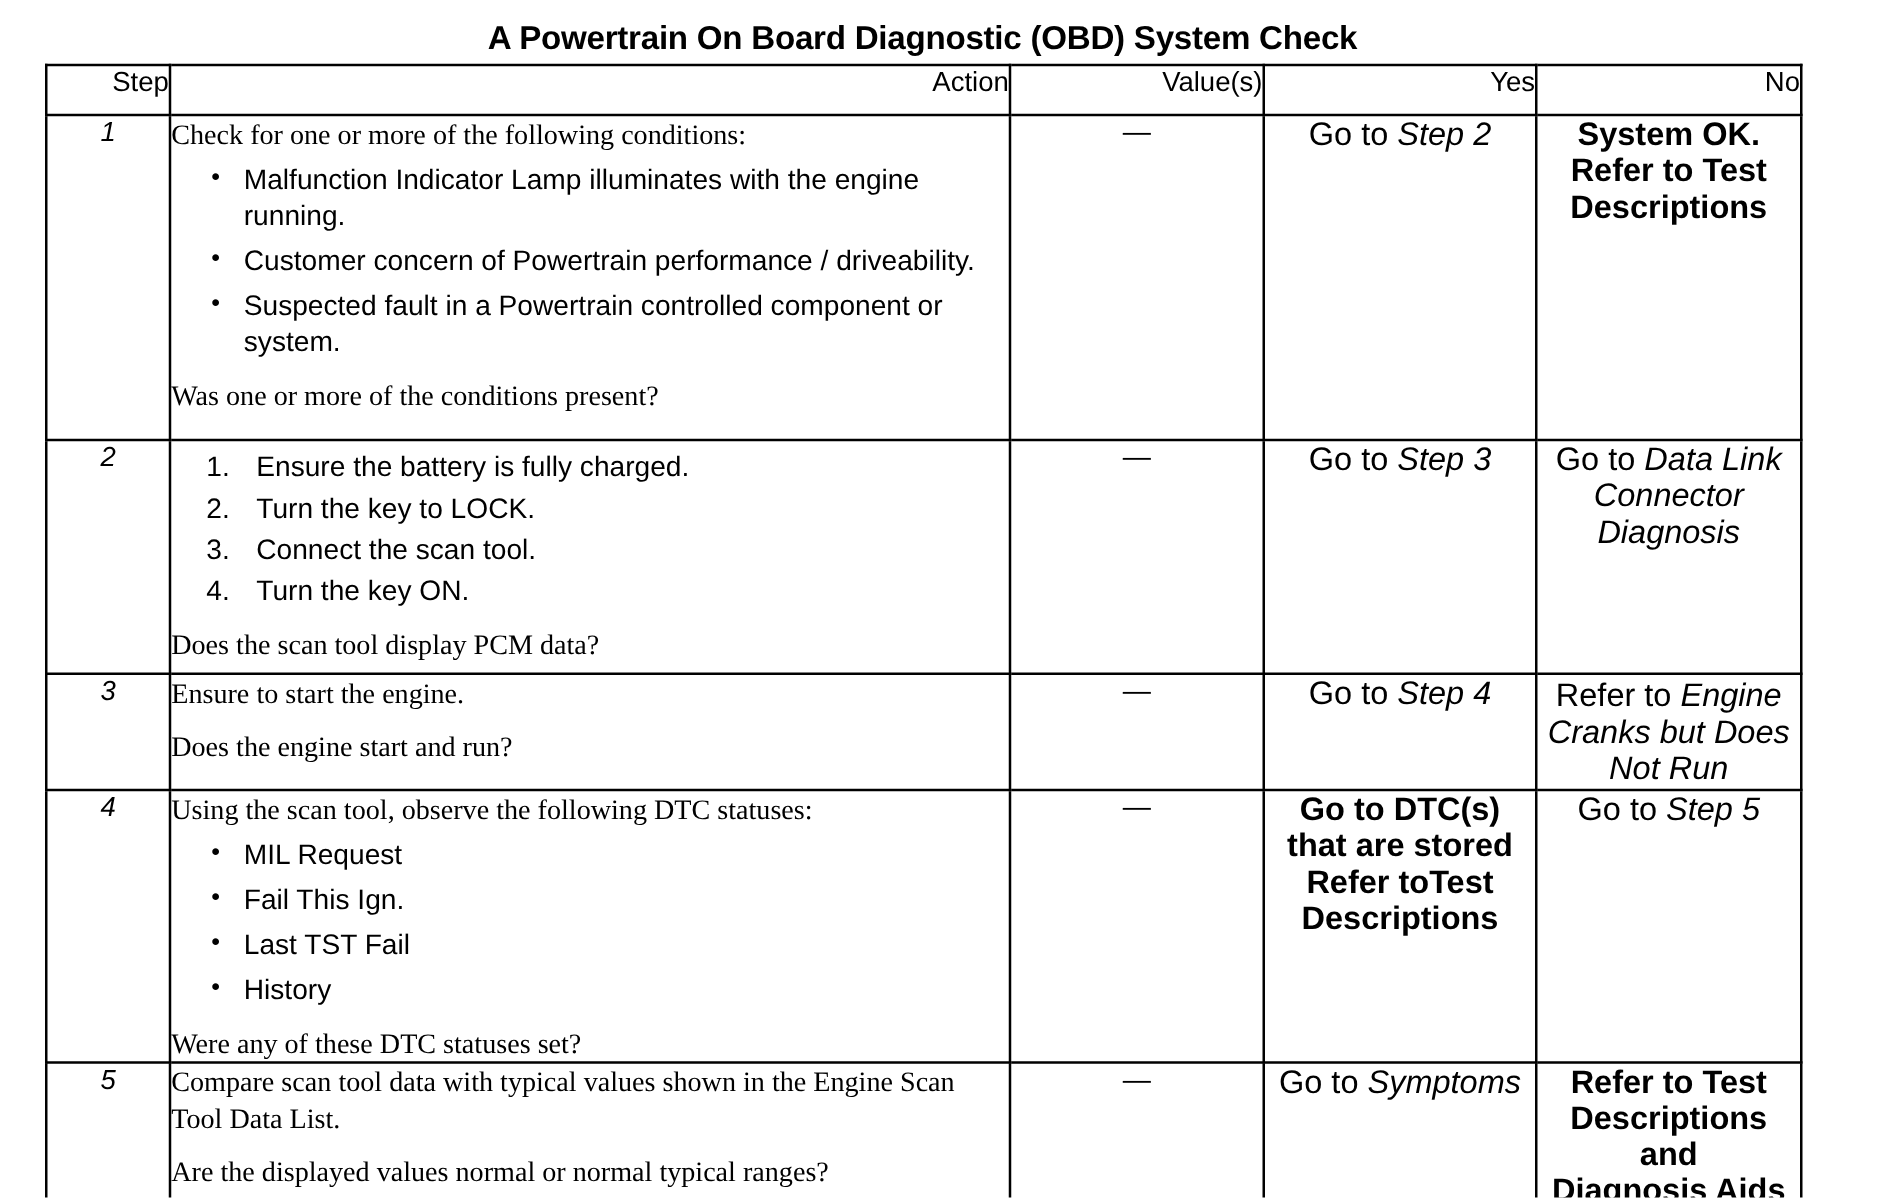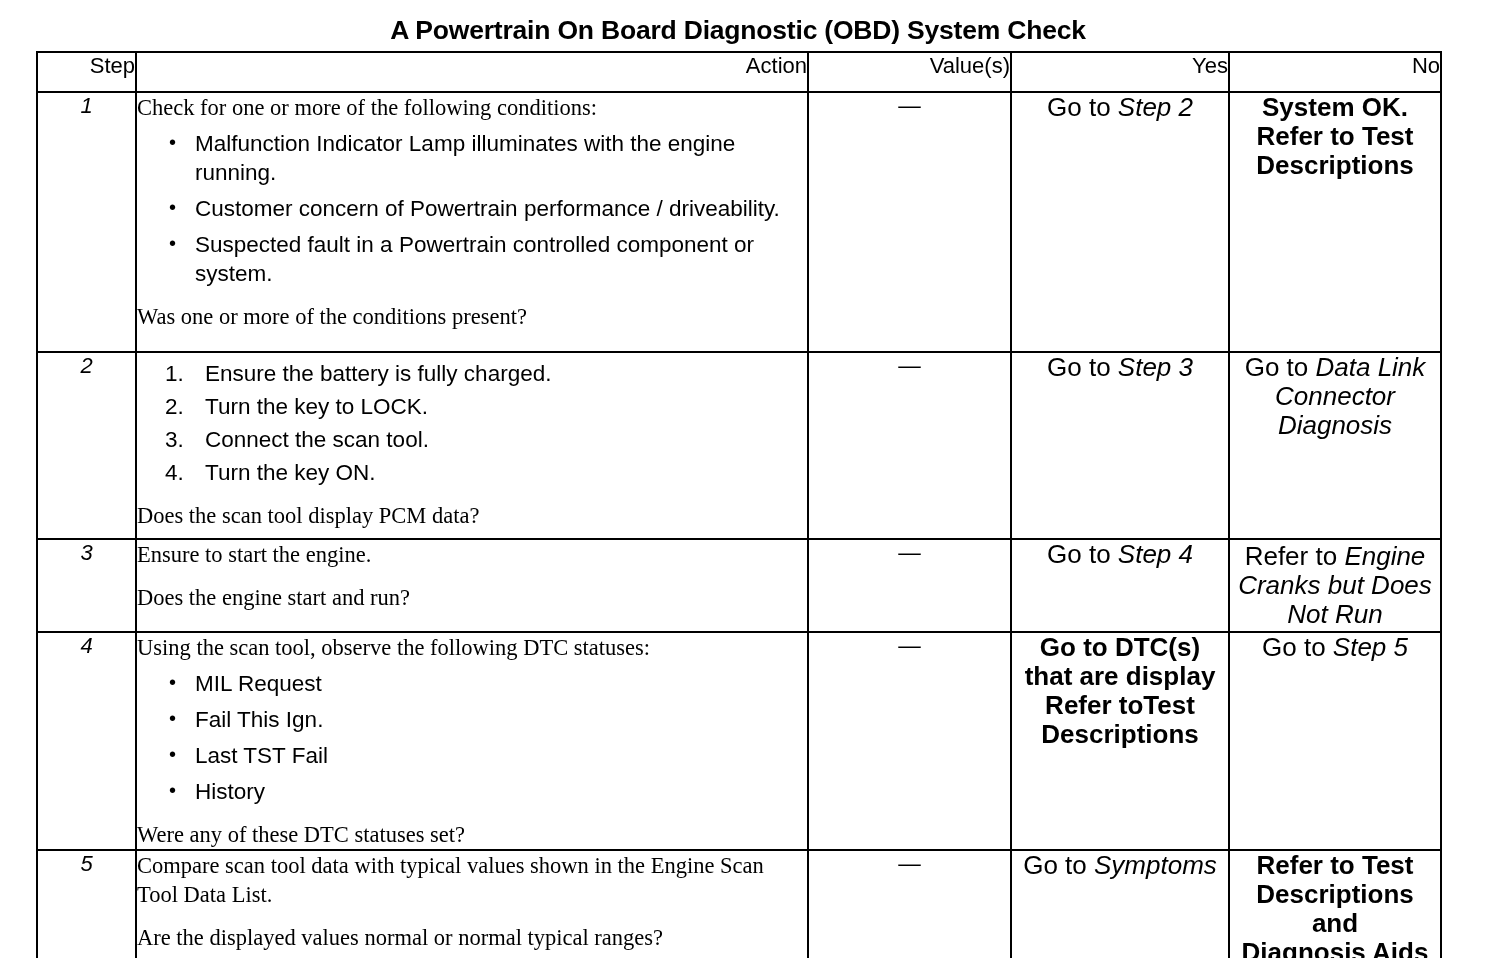--- a/index.html
+++ b/index.html
@@ -246,21 +246,21 @@
             <li><span class="bul">•</span><span>MIL Request</span></li>
             <li><span class="bul">•</span><span>Fail This Ign.</span></li>
             <li><span class="bul">•</span><span>Last TST Fail</span></li>
             <li><span class="bul">•</span><span>History</span></li>
           </ul>
           <span class="tail">Were any of these DTC statuses set?</span>
         </td>
         <td class="value-cell">—</td>
         <td class="branch-cell">
           <span class="ln">Go to DTC(s)</span>
-          <span class="ln">that are display</span>
+          <span class="ln">that are stored</span>
           <span class="ln">Refer toTest</span>
           <span class="ln">Descriptions</span>
         </td>
         <td class="branch-cell">
           <span>Go to </span><em>Step 5</em>
         </td>
       </tr>
 
       <tr>
         <td class="step-cell h-r5">5</td>

